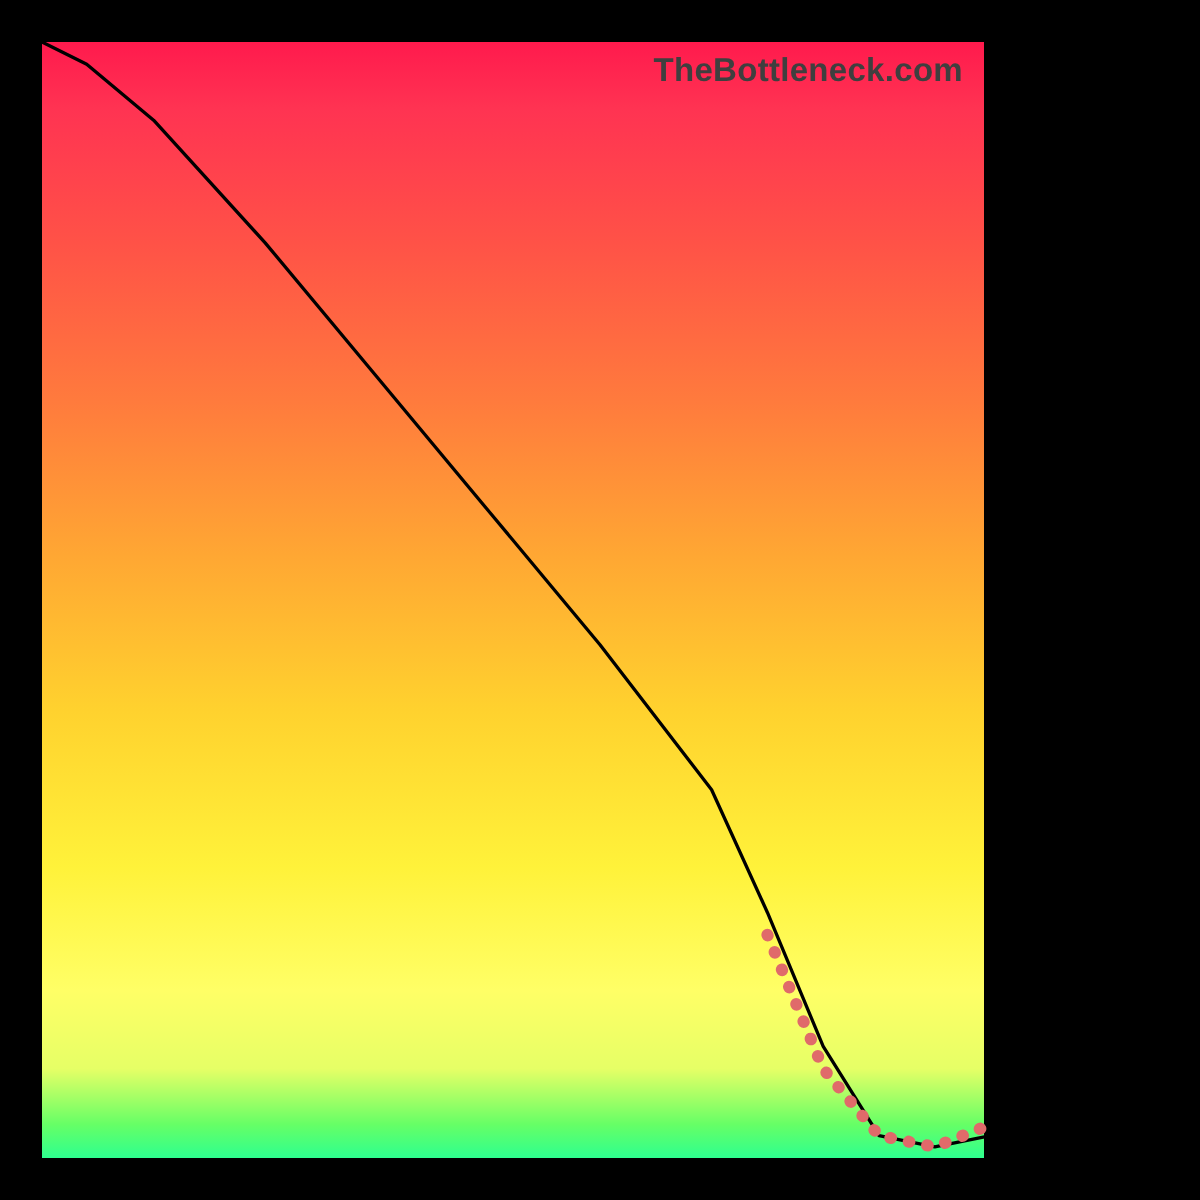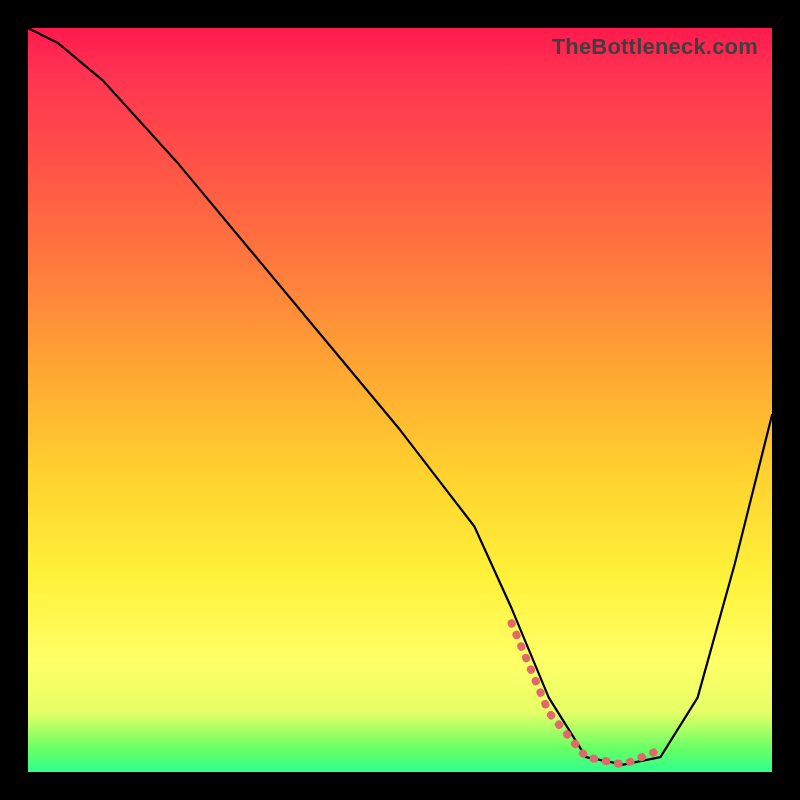--- a/index.html
+++ b/index.html
@@ -7,21 +7,21 @@
   .frame {
     position: relative;
     width: 800px;
     height: 800px;
     background: #000;
   }
   .plot-area {
     position: absolute;
     left: 28px;
     top: 28px;
-    width: 744px;
+    width: 628px;
     height: 744px;
     background: linear-gradient(to bottom,
       #ff1a4d 0%,
       #ff3352 6%,
       #ff5247 18%,
       #ff7a3d 32%,
       #ffa733 46%,
       #ffd22e 60%,
       #fff23a 74%,
       #ffff66 85%,

